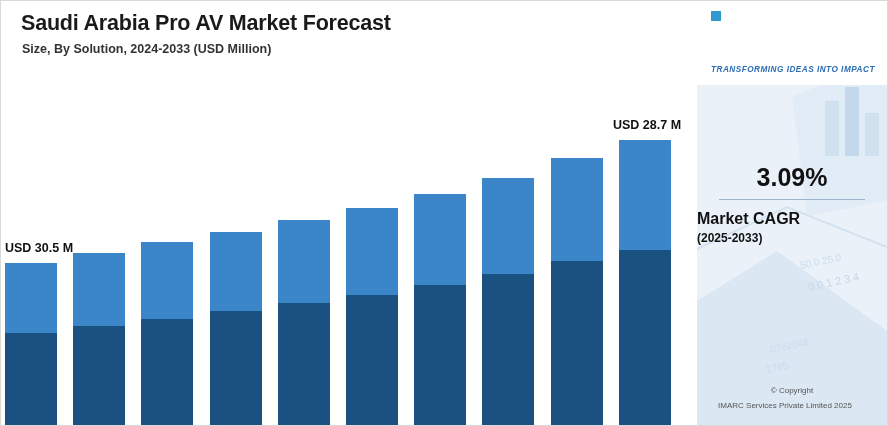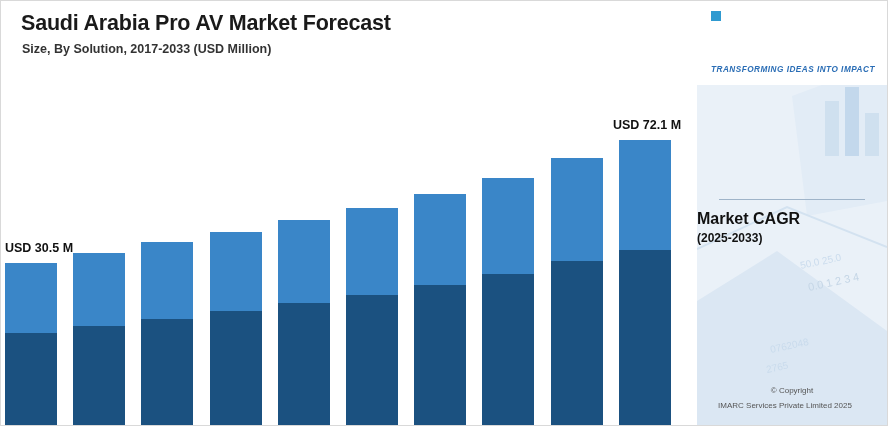--- a/index.html
+++ b/index.html
@@ -188,21 +188,21 @@
   }
 </style>
 </head>
 <body>
 
 <div id="page">
 
   <div id="chart-panel">
 
     <div id="chart-title">Saudi Arabia Pro AV Market Forecast</div>
-    <div id="chart-subtitle">Size, By Solution, 2017-2033 (USD Million)</div>
+    <div id="chart-subtitle">Size, By Solution, 2024-2033 (USD Million)</div>
 
     <div id="plot">
 
       <div id="bars-layer">
           <div class="bar-group" style="left: 4px; height: 163.617px; bottom: -62px;">
             <div class="seg seg-products" style="bottom: 0px; height: 93.8785px;"></div>
             <div class="seg seg-services" style="bottom: 93.8785px; height: 69.7383px;"></div>
           </div>
           <div class="bar-group" style="left: 72px; height: 173.809px; bottom: -62px;">
             <div class="seg seg-products" style="bottom: 0px; height: 100.852px;"></div>
@@ -236,21 +236,21 @@
             <div class="seg seg-products" style="bottom: 0px; height: 165.763px;"></div>
             <div class="seg seg-services" style="bottom: 165.763px; height: 102.998px;"></div>
           </div>
           <div class="bar-group" style="left: 618px; height: 287px; bottom: -62px;">
             <div class="seg seg-products" style="bottom: 0px; height: 177.028px;"></div>
             <div class="seg seg-services" style="bottom: 177.028px; height: 109.972px;"></div>
           </div>
         </div>
 
       <div class="value-annotation" id="annot-start" style="top: 178.383px;">USD 30.5 M</div>
-      <div class="value-annotation" id="annot-end" style="top: 55px;">USD 72.1 M</div>
+      <div class="value-annotation" id="annot-end" style="top: 55px;">USD 28.7 M</div>
 
     </div>
   </div>
 
   <div id="brand-panel">
     <svg id="brand-bg" viewBox="0 0 190 424" preserveAspectRatio="none">
       <rect x="0" y="0" width="190" height="424" fill="#eaf1f8"></rect>
       <polygon points="0,300 80,250 190,330 190,424 0,424" fill="#dbe7f3"></polygon>
       <polygon points="95,95 190,60 190,200 110,215" fill="#e2ecf6"></polygon>
       <rect x="128" y="100" width="14" height="55" fill="#cfe0ef"></rect>
@@ -261,20 +261,21 @@
       <text x="74" y="352" font-family="'Liberation Sans', sans-serif" font-size="10" fill="#c9dbec" transform="rotate(-12 74 352)">0762048</text>
       <text x="70" y="372" font-family="'Liberation Sans', sans-serif" font-size="10" fill="#c9dbec" transform="rotate(-12 70 372)">2765</text>
       <path d="M0,248 L90,206 L190,246" stroke="#d3e2f0" stroke-width="2" fill="none"></path>
     </svg>
 
     <div id="logo-block">
       <div id="logo-accent"></div>
       <div id="logo-tagline">TRANSFORMING IDEAS INTO IMPACT</div>
     </div>
 
+    <div id="cagr-value">3.09%</div>
     <div id="cagr-rule"></div>
     <div id="cagr-label">Market CAGR</div>
     <div id="cagr-period">(2025-2033)</div>
 
     <div id="copyright">© Copyright</div>
     <div id="company">IMARC Services Private Limited 2025</div>
   </div>
 </div>
 
 </body></html>

